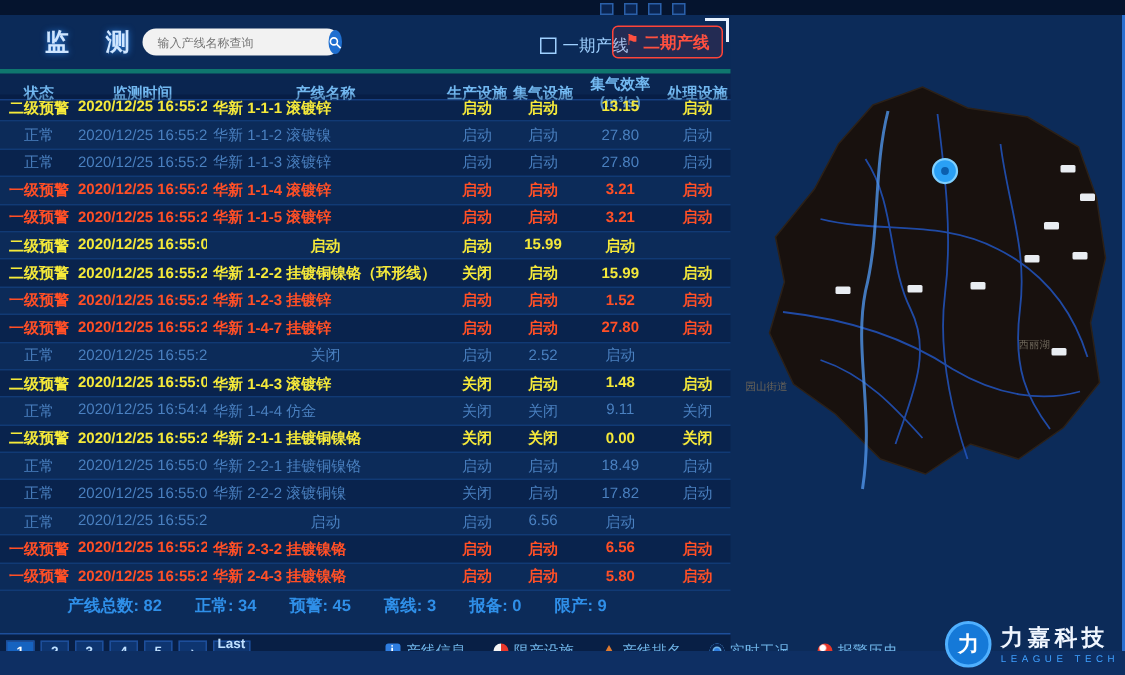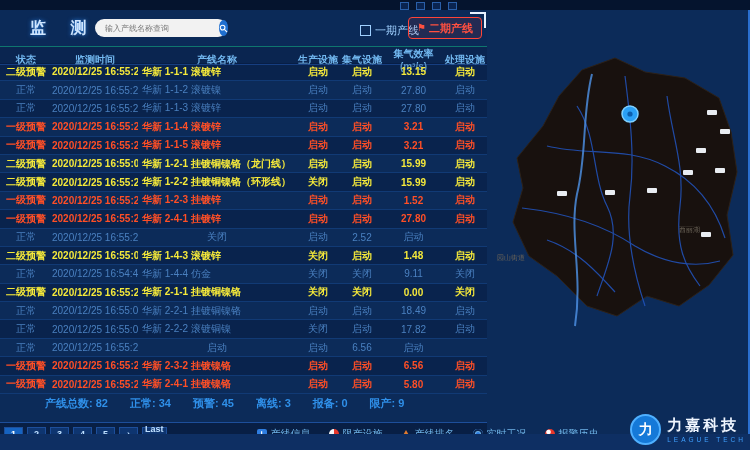--- a/index.html
+++ b/index.html
@@ -26,21 +26,21 @@
   .checkbox{width:9px;height:9px;border:1px solid #9fd0ff;background:transparent;}
   .phase2{position:absolute;left:408px;top:7px;height:20px;padding:0 8px;display:flex;align-items:center;gap:3px;
           border:1px solid #ff4438;border-radius:4px;background:rgba(255,60,40,.10);
           color:#ff5040;font-size:11px;font-weight:bold;cursor:pointer;}
   .flagicon{color:#ff5040;font-size:10px;line-height:1;}
   .corner{position:absolute;left:470px;top:2px;width:14px;height:14px;
           border-top:2px solid #e8f2ff;border-right:2px solid #e8f2ff;}
   
   .grid{display:grid;grid-template-columns:52px 86px 158px 44px 44px 59px 44px;align-items:center;}
   .thead{position:absolute;left:0;top:36px;width:487px;height:17px;
-         border-top:1px solid #0f766e;border-bottom:1px solid #1d4e9a;background:#0a2550;}
+         border-top:3px solid #0f766e;border-bottom:1px solid #1d4e9a;background:#0a2550;}
   .thead span{font-size:10px;font-weight:bold;color:#72b8f0;text-align:center;}
   .rows{position:absolute;left:0;top:53px;width:487px;height:331px;display:flex;flex-direction:column;}
   .row{height:18.39px;border-bottom:1px solid #113a75;font-size:10px;cursor:pointer;}
   .row:nth-child(odd){background:rgba(0,10,35,.22);}
   .row span{text-align:center;white-space:nowrap;overflow:hidden;}
   .row .name{text-align:left;padding-left:4px;}
   .row.normal{color:#4a80c0;}
   .row.warn2{color:#f5e93a;font-weight:bold;}
   .row.warn1{color:#ff4f26;font-weight:bold;}
   
@@ -164,21 +164,20 @@
         <span>2020/12/25 16:55:24</span>
         <span class="name">华新 1-1-5 滚镀锌</span>
         <span>启动</span>
         <span>启动</span>
         <span>3.21</span>
         <span>启动</span>
       </div>
       <div class="row grid warn2">
         <span>二级预警</span>
         <span>2020/12/25 16:55:04</span>
-        <span class="name">华新 1-2-1 挂镀铜镍铬（龙门线）</span>
         <span>启动</span>
         <span>启动</span>
         <span>15.99</span>
         <span>启动</span>
       </div>
       <div class="row grid warn2">
         <span>二级预警</span>
         <span>2020/12/25 16:55:24</span>
         <span class="name">华新 1-2-2 挂镀铜镍铬（环形线）</span>
         <span>关闭</span>
@@ -191,21 +190,21 @@
         <span>2020/12/25 16:55:24</span>
         <span class="name">华新 1-2-3 挂镀锌</span>
         <span>启动</span>
         <span>启动</span>
         <span>1.52</span>
         <span>启动</span>
       </div>
       <div class="row grid warn1">
         <span>一级预警</span>
         <span>2020/12/25 16:55:24</span>
-        <span class="name">华新 2-4-1 挂镀锌</span>
+        <span class="name">华新 1-4-7 挂镀锌</span>
         <span>启动</span>
         <span>启动</span>
         <span>27.80</span>
         <span>启动</span>
       </div>
       <div class="row grid normal">
         <span>正常</span>
         <span>2020/12/25 16:55:24</span>
         <span>关闭</span>
         <span>启动</span>
@@ -270,21 +269,21 @@
         <span>2020/12/25 16:55:24</span>
         <span class="name">华新 2-3-2 挂镀镍铬</span>
         <span>启动</span>
         <span>启动</span>
         <span>6.56</span>
         <span>启动</span>
       </div>
       <div class="row grid warn1">
         <span>一级预警</span>
         <span>2020/12/25 16:55:24</span>
-        <span class="name">华新 2-4-1 挂镀镍铬</span>
+        <span class="name">华新 2-4-3 挂镀镍铬</span>
         <span>启动</span>
         <span>启动</span>
         <span>5.80</span>
         <span>启动</span>
       </div>
     </div>
   <div class="summary" id="summary">
       <b>产线总数: 82</b>
       <b>正常: 34</b>
       <b>预警: 45</b>

